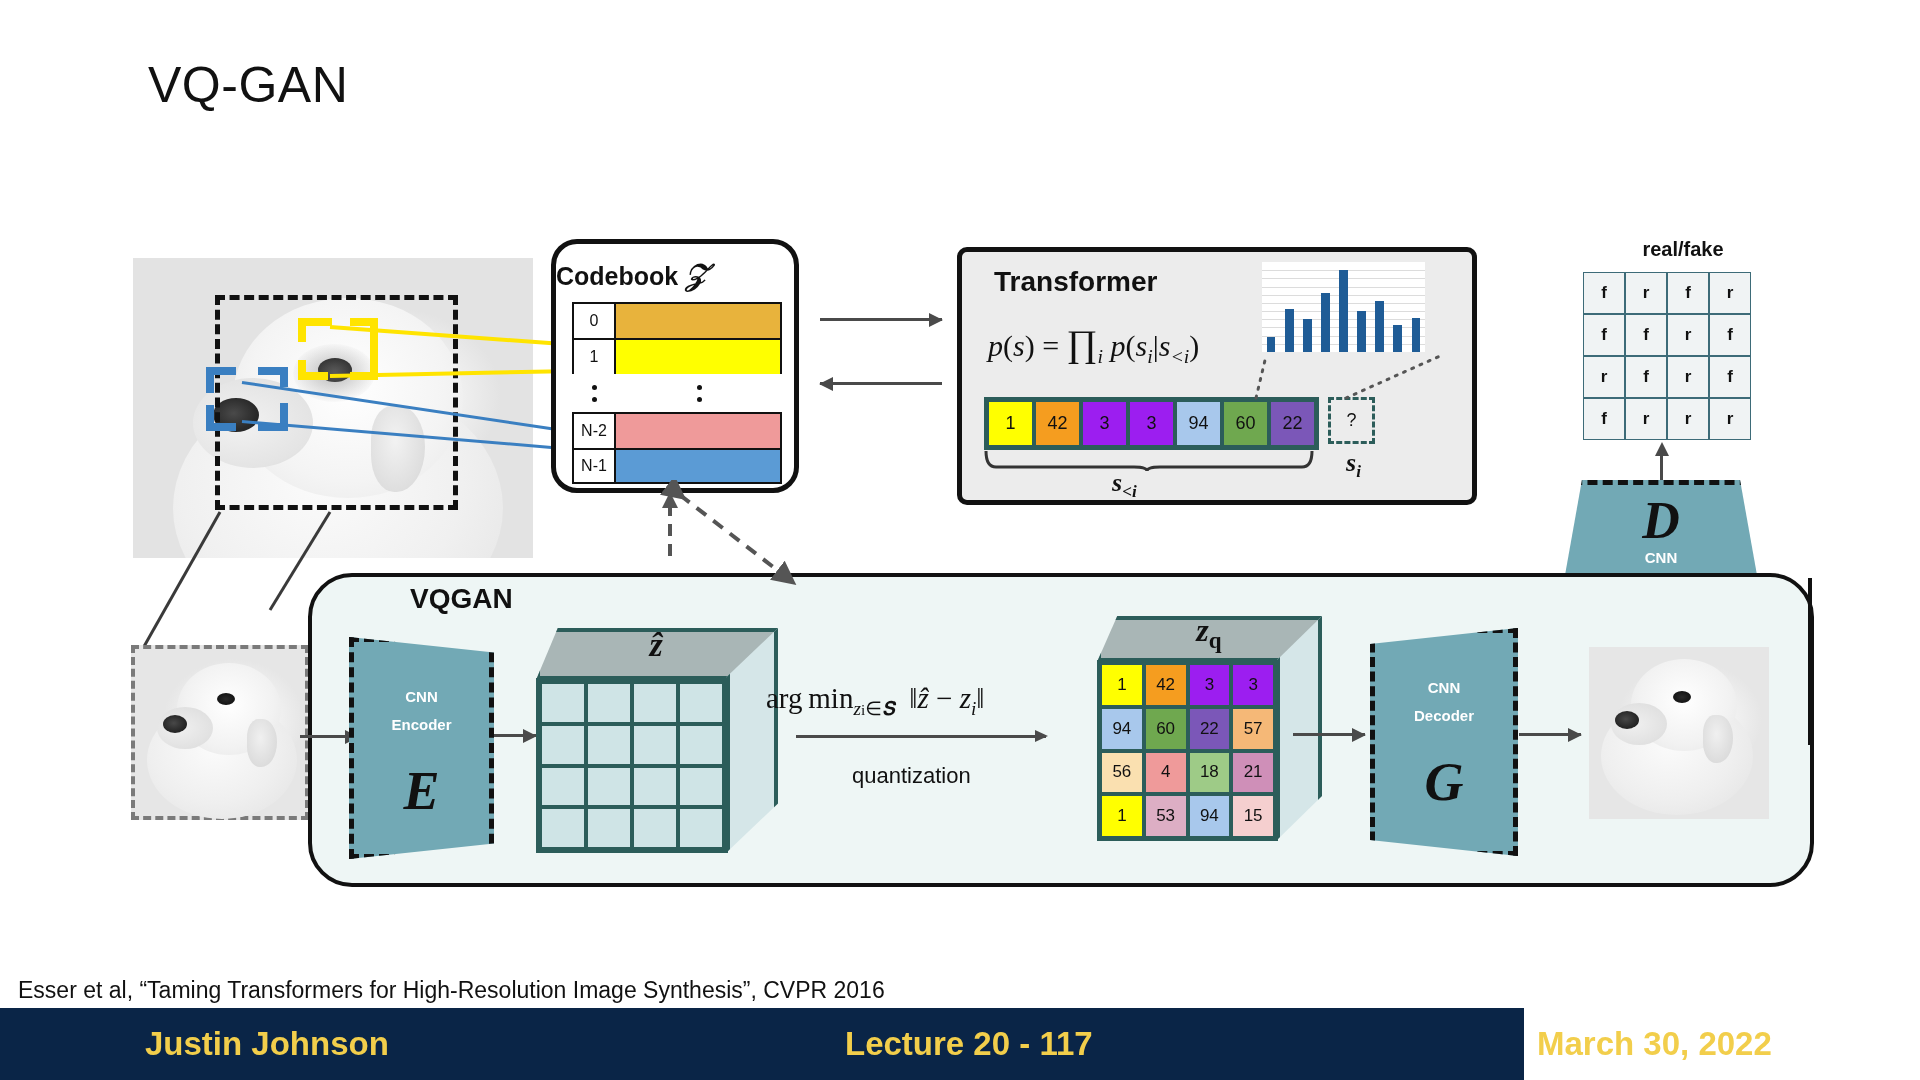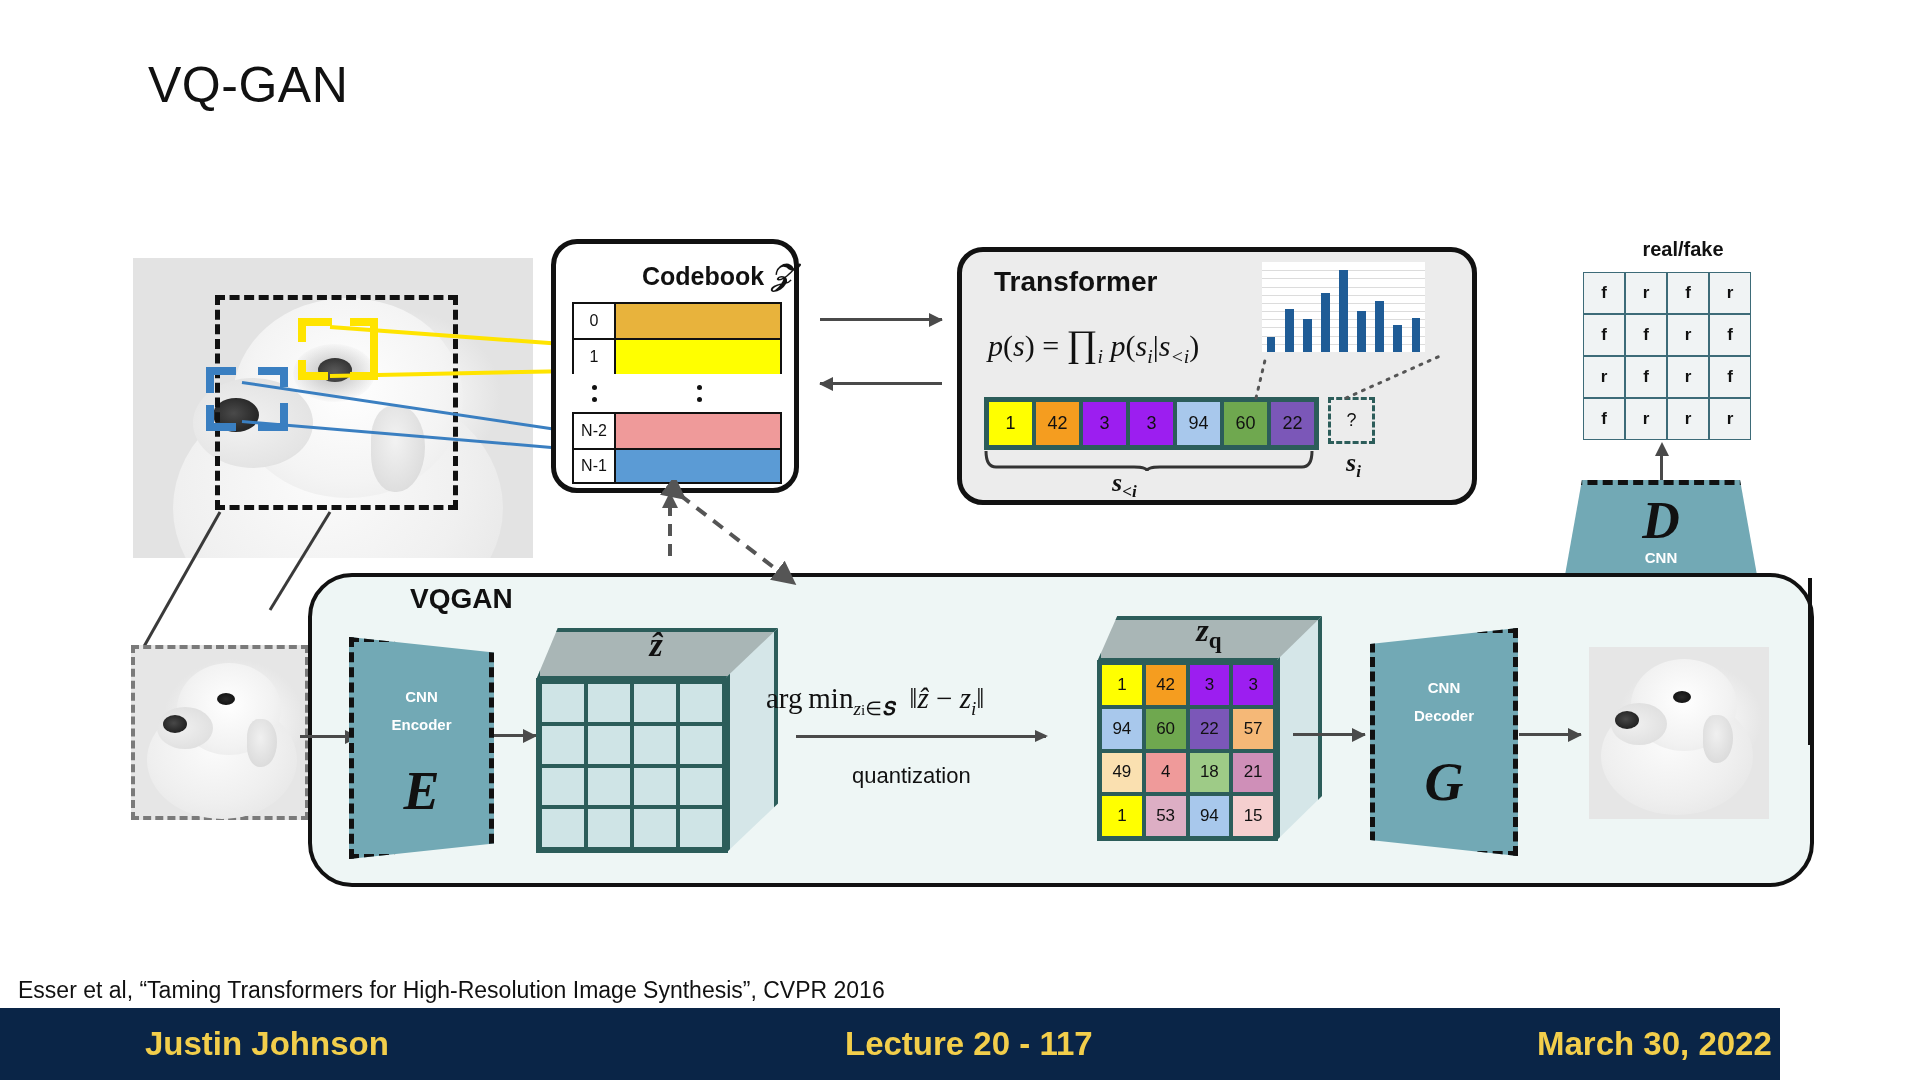--- a/index.html
+++ b/index.html
@@ -48,21 +48,21 @@
       linear-gradient(180deg,#cccccc 0%,#c0c0c0 35%,#d4d4d4 70%,#c8c8c8 100%);
     border:4px dashed #7a7a7a;box-sizing:border-box;
   }
 
   
   #codebook-panel{
     position:absolute;left:551px;top:239px;width:248px;height:254px;
     background:#fff;border:5px solid #111;border-radius:26px;box-sizing:border-box;
   }
   #codebook-title{
-    position:absolute;left:0;right:0;top:14px;text-align:right;
+    position:absolute;left:0;right:0;top:14px;text-align:left;
     font-size:25px;font-weight:bold;color:#111;
   }
   #codebook-title .zsym{font-family:"Liberation Serif", serif;font-style:italic;font-size:30px;}
   .cb-table{position:absolute;left:16px;top:58px;width:210px;}
   .cb-row{display:flex;height:36px;}
   .cb-idx{
     width:44px;border:2.5px solid #111;box-sizing:border-box;background:#fff;
     display:flex;align-items:center;justify-content:center;
     font-size:16px;color:#111;border-bottom:none;
   }
@@ -72,21 +72,21 @@
   }
   .cb-row:last-child .cb-bar{border-bottom:2.5px solid #111;}
   .cb-dots{height:38px;display:flex;align-items:center;}
   .cb-dots .dotcol{width:44px;display:flex;flex-direction:column;align-items:center;justify-content:center;gap:7px;}
   .cb-dots .dotcol2{flex:1;display:flex;flex-direction:column;align-items:center;justify-content:center;gap:7px;}
   .dot{width:5px;height:5px;border-radius:50%;background:#111;}
 
   
   #transformer-panel{
     position:absolute;left:957px;top:247px;width:520px;height:258px;
-    background:#ececec;border:5px solid #111;border-radius:26px;box-sizing:border-box;
+    background:#ececec;border:5px solid #111;border-radius:10px;box-sizing:border-box;
   }
   #transformer-title{
     position:absolute;left:32px;top:14px;font-size:28px;font-weight:bold;color:#111;
   }
   #transformer-formula{
     position:absolute;left:26px;top:70px;font-family:"Liberation Serif", serif;
     font-size:30px;color:#111;white-space:nowrap;
   }
   .mi{font-style:italic;}
   .sub{font-size:.66em;vertical-align:sub;}
@@ -248,21 +248,21 @@
   #dashed-link{position:absolute;left:660px;top:480px;width:300px;height:230px;pointer-events:none;}
 
   
   .connector{position:absolute;pointer-events:none;}
 
   
   #citation{
     position:absolute;left:18px;top:977px;font-size:23px;color:#111;
   }
   #footer-bar{
-    position:absolute;left:0;bottom:0;width:1780px;height:72px;background:#0a2547;
+    position:absolute;left:0;bottom:0;width:1524px;height:72px;background:#0a2547;
   }
   #footer-bar .fi{position:absolute;top:50%;transform:translateY(-50%);
     color:#f2ce4b;font-size:33px;font-weight:bold;white-space:nowrap;}
   #footer-author{left:145px;}
   #footer-lecture{left:845px;}
   #footer-date{left:1537px;}
 </style>
 </head>
 <body>
 
@@ -515,21 +515,21 @@
     <div id="zq-side"></div>
     <div id="zq-face">
       <div class="qc" style="background: rgb(255, 255, 0);">1</div>
       <div class="qc" style="background: rgb(245, 157, 31);">42</div>
       <div class="qc" style="background: rgb(156, 30, 240);">3</div>
       <div class="qc" style="background: rgb(156, 30, 240);">3</div>
       <div class="qc" style="background: rgb(168, 200, 236);">94</div>
       <div class="qc" style="background: rgb(111, 168, 79);">60</div>
       <div class="qc" style="background: rgb(123, 87, 184);">22</div>
       <div class="qc" style="background: rgb(245, 184, 119);">57</div>
-      <div class="qc" style="background: rgb(250, 224, 176);">49</div>
+      <div class="qc" style="background: rgb(250, 224, 176);">56</div>
       <div class="qc" style="background: rgb(239, 154, 154);">4</div>
       <div class="qc" style="background: rgb(158, 203, 135);">18</div>
       <div class="qc" style="background: rgb(207, 143, 184);">21</div>
       <div class="qc" style="background: rgb(255, 255, 0);">1</div>
       <div class="qc" style="background: rgb(221, 174, 196);">53</div>
       <div class="qc" style="background: rgb(168, 200, 236);">94</div>
       <div class="qc" style="background: rgb(245, 207, 207);">15</div>
     </div>
     <div id="zq-label">
       <span class="mi">z</span><span style="font-style:normal;font-weight:bold;font-size:.72em;vertical-align:sub;">q</span>

